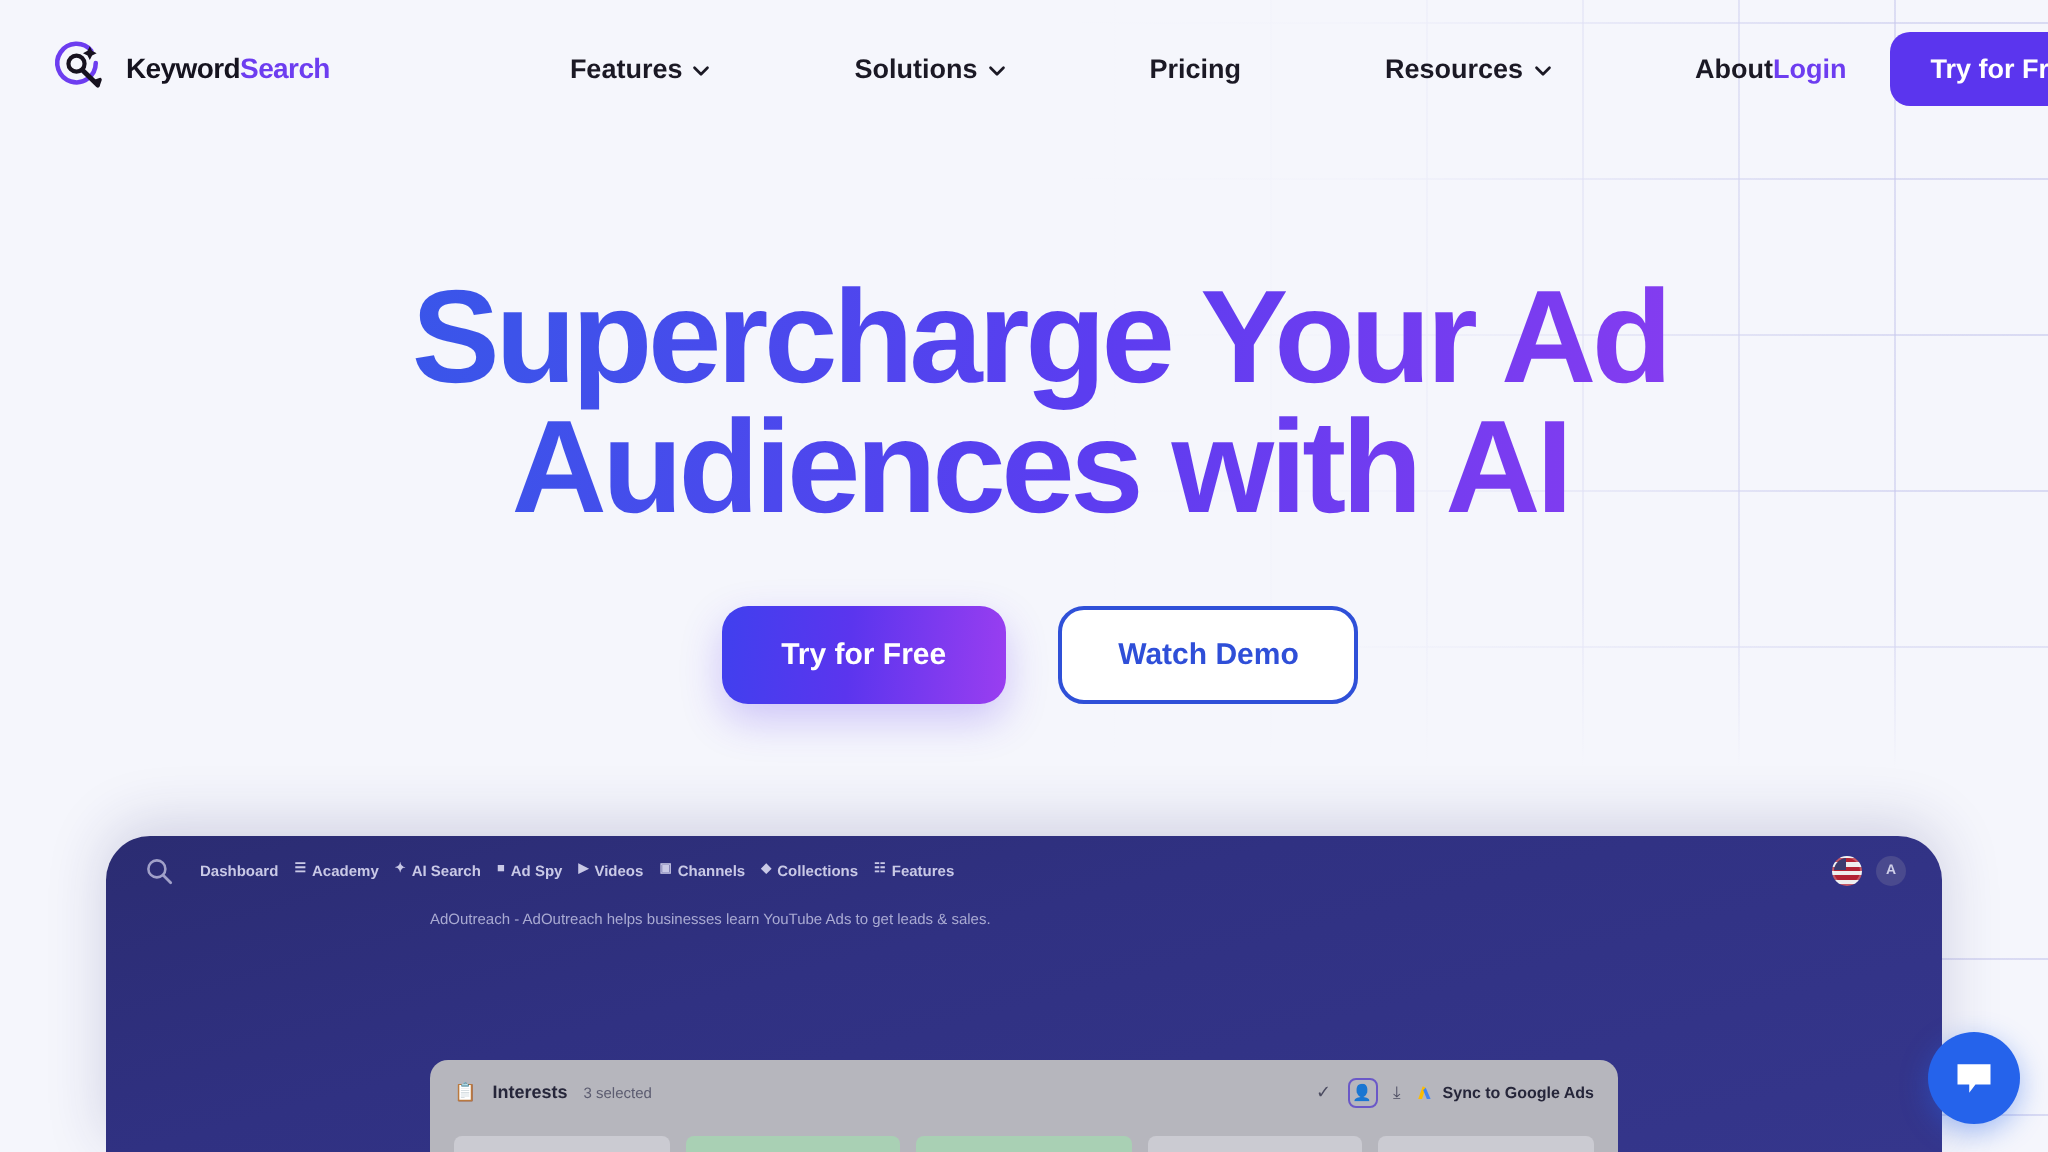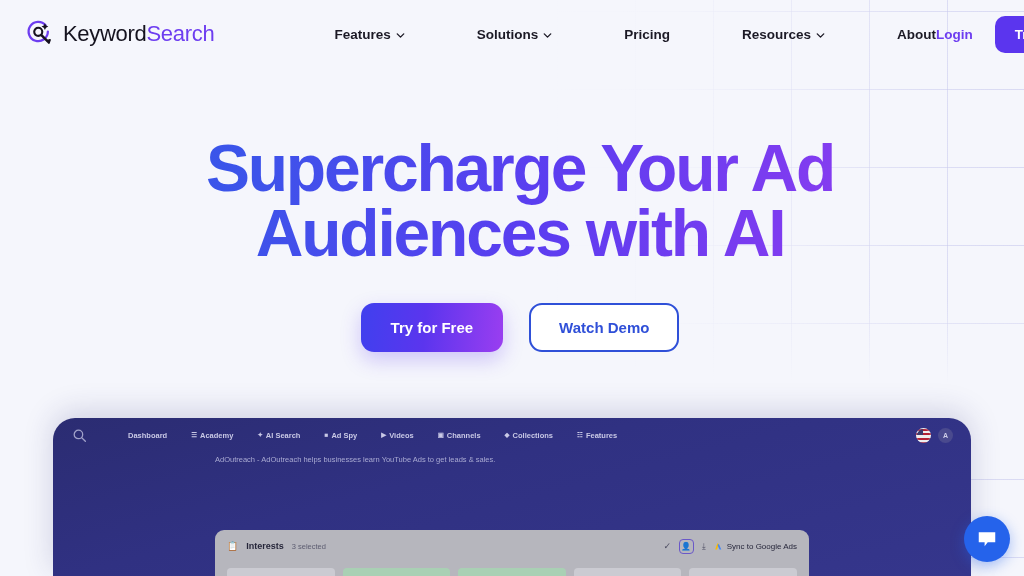--- a/index.html
+++ b/index.html
@@ -33,21 +33,21 @@
     pointer-events:none;
   }
 
   
   header{
     position:absolute; top:0; left:0; right:0; height:68px;
     display:flex; align-items:center; z-index:20;
   }
   .brand{ display:flex; align-items:center; gap:9px; margin-left:26px; }
   .brand-mark{ width:28px; height:28px; display:block; }
-  .brand-text{ font-size:22px; font-weight:400; letter-spacing:-.3px; color:#15131f; white-space:nowrap;}
+  .brand-text{ font-size:14px; font-weight:700; letter-spacing:-.3px; color:#15131f; white-space:nowrap;}
   .brand-text .accent{ color:#6d3df0; }
 
   nav{ display:flex; align-items:center; gap:32px; margin-left:80px; }
   .nav-item{
     display:flex; align-items:center; gap:5px;
     font-size:13.5px; font-weight:600; color:#1b1925;
     cursor:pointer; white-space:nowrap;padding-left:40px;
   }
   .chev{ width:9px; height:9px; display:block; margin-top:2px; }
 
@@ -86,21 +86,21 @@
   
   #dash{
     position:absolute; left:53px; right:53px; top:418px; bottom:0;
     background:linear-gradient(165deg,#2b2c72 0%,#303182 40%,#35368c 100%);
     border-radius:22px 22px 0 0;
     overflow:hidden; z-index:11;
     box-shadow:0 -6px 30px rgba(40,40,110,.18);
   }
   #dash-nav{ display:flex; align-items:center; height:30px; padding:0 18px; margin-top:2px; }
   .dash-logo{ width:17px; height:17px; opacity:.75; }
-  .dash-links{ display:flex; align-items:center; gap:24px; margin-left:40px; }
+  .dash-links{ display:flex; align-items:center; gap:8px; margin-left:12px; }
   .dash-link{
     display:flex; align-items:center; gap:3px;
     font-size:7.5px; font-weight:600; color:#c9c9e6; white-space:nowrap; cursor:pointer;
   }
   .dl-ico{ font-size:6.5px; line-height:1; }
   .dash-right{ margin-left:auto; display:flex; align-items:center; gap:7px; }
   .flag-ico{
     width:15px; height:15px; border-radius:50%;
     background:linear-gradient(to bottom,#b22234 0 16%,#eee 16% 33%,#b22234 33% 50%,#eee 50% 66%,#b22234 66% 83%,#eee 83% 100%);
     position:relative; overflow:hidden; border:1px solid rgba(255,255,255,.25);
@@ -124,21 +124,21 @@
   .ib-ico{ font-size:9px; color:#3d3d52; }
   .ib-title{ font-size:9px; font-weight:700; color:#26263a; }
   .ib-count{ font-size:7.5px; color:#5c5c70; }
   .ib-right{ margin-left:auto; display:flex; align-items:center; gap:8px; }
   .ib-check{ font-size:9px; color:#4b4b60; cursor:pointer; }
   .ib-box{
     width:15px; height:15px; border:1px solid #6a58c8; border-radius:4px;
     display:flex; align-items:center; justify-content:center; font-size:8px; color:#3d3d52; cursor:pointer;
   }
   .ib-dl{ font-size:8.5px; color:#4b4b60; cursor:pointer; }
-  .ib-sync{ display:flex; align-items:center; gap:4px; font-size:8px; font-weight:400; color:#26263a; cursor:pointer; white-space:nowrap;}
+  .ib-sync{ display:flex; align-items:center; gap:4px; font-size:8px; font-weight:700; color:#26263a; cursor:pointer; white-space:nowrap;}
   .gads{ width:9px; height:9px; }
 
   #chips{ display:flex; gap:8px; padding:6px 12px 0; }
   .chip{ height:14px; border-radius:4px; flex:1; }
   .chip.c0{ background:#cbcbd2; }
   .chip.c1{ background:#a9d0b4; }
   .chip.c2{ background:#a9d0b4; }
   .chip.c3{ background:#cbcbd2; }
   .chip.c4{ background:#cbcbd2; }
 

